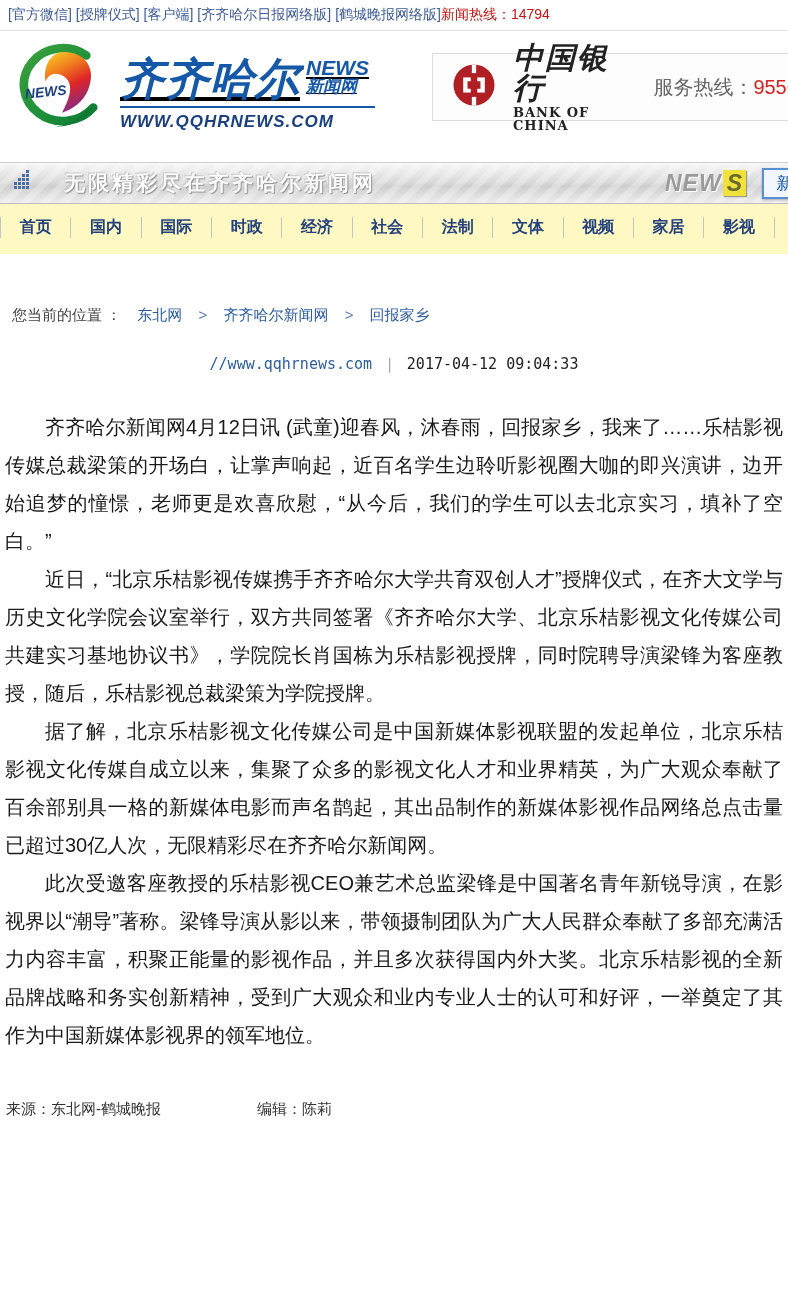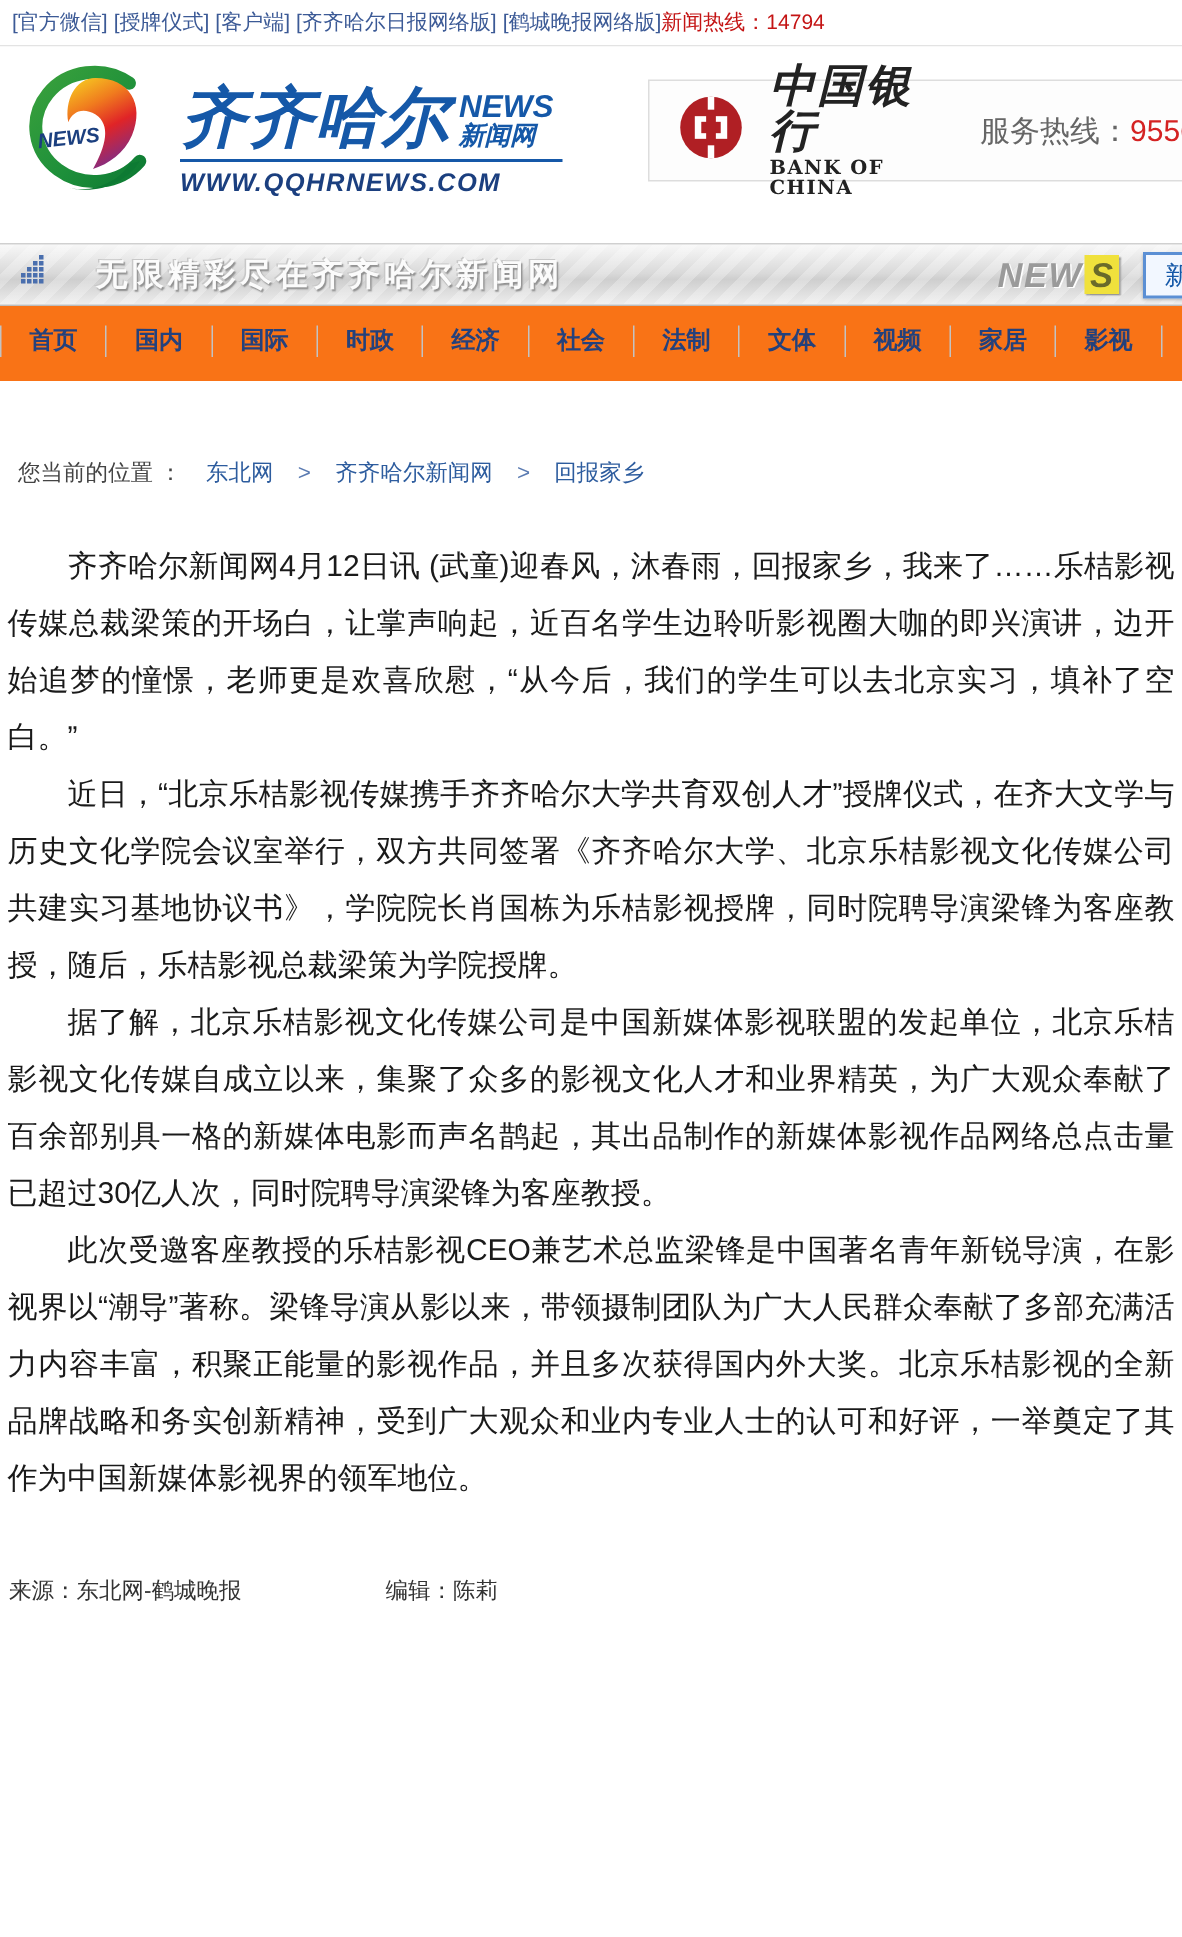--- a/index.html
+++ b/index.html
@@ -13,21 +13,21 @@
     height:31px; display:flex; justify-content:flex-start; align-items:center;
     padding:0 10px 0 8px; border-bottom:1px solid #e3e3e3; background:#fff;
   }
   .topbar-links { display:flex; gap:4px; white-space:nowrap; }
   .topbar-links a { color:#3c5a96; font-size:14px; text-decoration:none; }
   .hotline { color:#c41414; font-size:14px; white-space:nowrap; }
   
   .header { height:130px; position:relative; background:#fff; }
   .logo { position:absolute; left:10px; top:12px; display:flex; align-items:flex-start; cursor:pointer; }
   .logo-text { margin-left:6px; margin-top:14px; }
-  .logo-row1 { display:flex; align-items:flex-end; gap:6px; }
+  .logo-row1 { display:flex; align-items:flex-start; gap:6px;text-decoration:underline; }
   .site-name { font-size:44px; font-weight:bold; font-style:italic; color:#1558a8; letter-spacing:1px; line-height:1; }
   .site-suffix { display:flex; flex-direction:column; line-height:1; padding-bottom:2px; }
   .site-suffix .en { font-size:21px; font-weight:bold; font-style:italic; color:#1558a8; }
   .site-suffix .cn { font-size:17px; font-weight:bold; font-style:italic; color:#1558a8; }
   .logo-rule { border-top:2px solid #1558a8; margin-top:5px; width:255px; }
   .site-url { font-size:17px; font-weight:bold; font-style:italic; color:#1b3f7f; letter-spacing:1px; margin-top:4px; }
   .ad {
     position:absolute; left:432px; top:22px; width:392px; height:68px;
     border:1px solid #ddd; background:#fdfdfd; display:flex; align-items:center;
     padding:0 14px; cursor:pointer;
@@ -54,21 +54,21 @@
   .news-logo { margin-left:auto; margin-right:28px; font-style:italic; font-weight:bold; font-size:23px; white-space:nowrap; }
   .news-logo .nw { color:#9a9a9a; text-shadow:1px 1px 0 #fff; letter-spacing:1px; }
   .news-logo .s { background:#f0e13c; color:#6a6a2a; padding:0 4px; margin-left:1px; box-shadow:1px 1px 1px #999; }
   .corner-btn {
     position:absolute; right:-20px; top:5px; width:46px; height:31px;
     border:2px solid #5b8fd4; background:#f2f7ff; color:#1558a8;
     font-size:17px; display:flex; align-items:center; justify-content:center;
     box-shadow:0 1px 2px #aaa; cursor:pointer;
   }
   
-  .nav { padding:13px 0 16px; background:#f97316; }
+  .nav { padding:13px 0 16px; background:#fef9c3; }
   .nav ul { display:flex; width:845px; list-style:none; }
   .nav li { flex:1; text-align:center; border-left:1px solid #c3c3c3; }
   .nav li:last-child { border-right:1px solid #c3c3c3; }
   .nav a { color:#24417c; font-size:16px; font-weight:bold; text-decoration:none; }
   
   .breadcrumb { margin-top:52px; padding:0 12px; font-size:15px; color:#444; }
   .breadcrumb a { color:#2d5c9e; text-decoration:none; margin:0 12px; }
   .bc-sep { color:#5b7bb2; }
   
   .article { padding:0 5px; }
@@ -207,25 +207,28 @@
 <div class="breadcrumb">
   <span>您当前的位置 ：</span>
   <a href="#">东北网</a>
   <span class="bc-sep">&gt;</span>
   <a href="#">齐齐哈尔新闻网</a>
   <span class="bc-sep">&gt;</span>
   <a href="#">回报家乡</a>
 </div>
 
 <div class="article">
+  <div class="article-meta">
+    <span class="src">//www.qqhrnews.com</span><span class="sep">｜</span><span class="dt">2017-04-12 09:04:33</span>
+  </div>
   <div class="article-body">
 
   <p>齐齐哈尔新闻网4月12日讯 (武童)迎春风，沐春雨，回报家乡，我来了……乐桔影视传媒总裁梁策的开场白，让掌声响起，近百名学生边聆听影视圈大咖的即兴演讲，边开始追梦的憧憬，老师更是欢喜欣慰，“从今后，我们的学生可以去北京实习，填补了空白。”</p>
       <p>近日，“北京乐桔影视传媒携手齐齐哈尔大学共育双创人才”授牌仪式，在齐大文学与历史文化学院会议室举行，双方共同签署《齐齐哈尔大学、北京乐桔影视文化传媒公司共建实习基地协议书》，学院院长肖国栋为乐桔影视授牌，同时院聘导演梁锋为客座教授，随后，乐桔影视总裁梁策为学院授牌。</p>
-      <p>据了解，北京乐桔影视文化传媒公司是中国新媒体影视联盟的发起单位，北京乐桔影视文化传媒自成立以来，集聚了众多的影视文化人才和业界精英，为广大观众奉献了百余部别具一格的新媒体电影而声名鹊起，其出品制作的新媒体影视作品网络总点击量已超过30亿人次，同时院聘导演梁锋为客座教授。</p>
+      <p>据了解，北京乐桔影视文化传媒公司是中国新媒体影视联盟的发起单位，北京乐桔影视文化传媒自成立以来，集聚了众多的影视文化人才和业界精英，为广大观众奉献了百余部别具一格的新媒体电影而声名鹊起，其出品制作的新媒体影视作品网络总点击量已超过30亿人次，无限精彩尽在齐齐哈尔新闻网。</p>
       <p>此次受邀客座教授的乐桔影视CEO兼艺术总监梁锋是中国著名青年新锐导演，在影视界以“潮导”著称。梁锋导演从影以来，带领摄制团队为广大人民群众奉献了多部充满活力内容丰富，积聚正能量的影视作品，并且多次获得国内外大奖。北京乐桔影视的全新品牌战略和务实创新精神，受到广大观众和业内专业人士的认可和好评，一举奠定了其作为中国新媒体影视界的领军地位。</p>
     </div>
 </div>
 
 <div class="footer">
   <span class="source">
     <span>来源：</span><span>东北网-鹤城晚报</span>
   </span>
   <span class="editor">
     <span>编辑：</span><span>陈莉</span>

